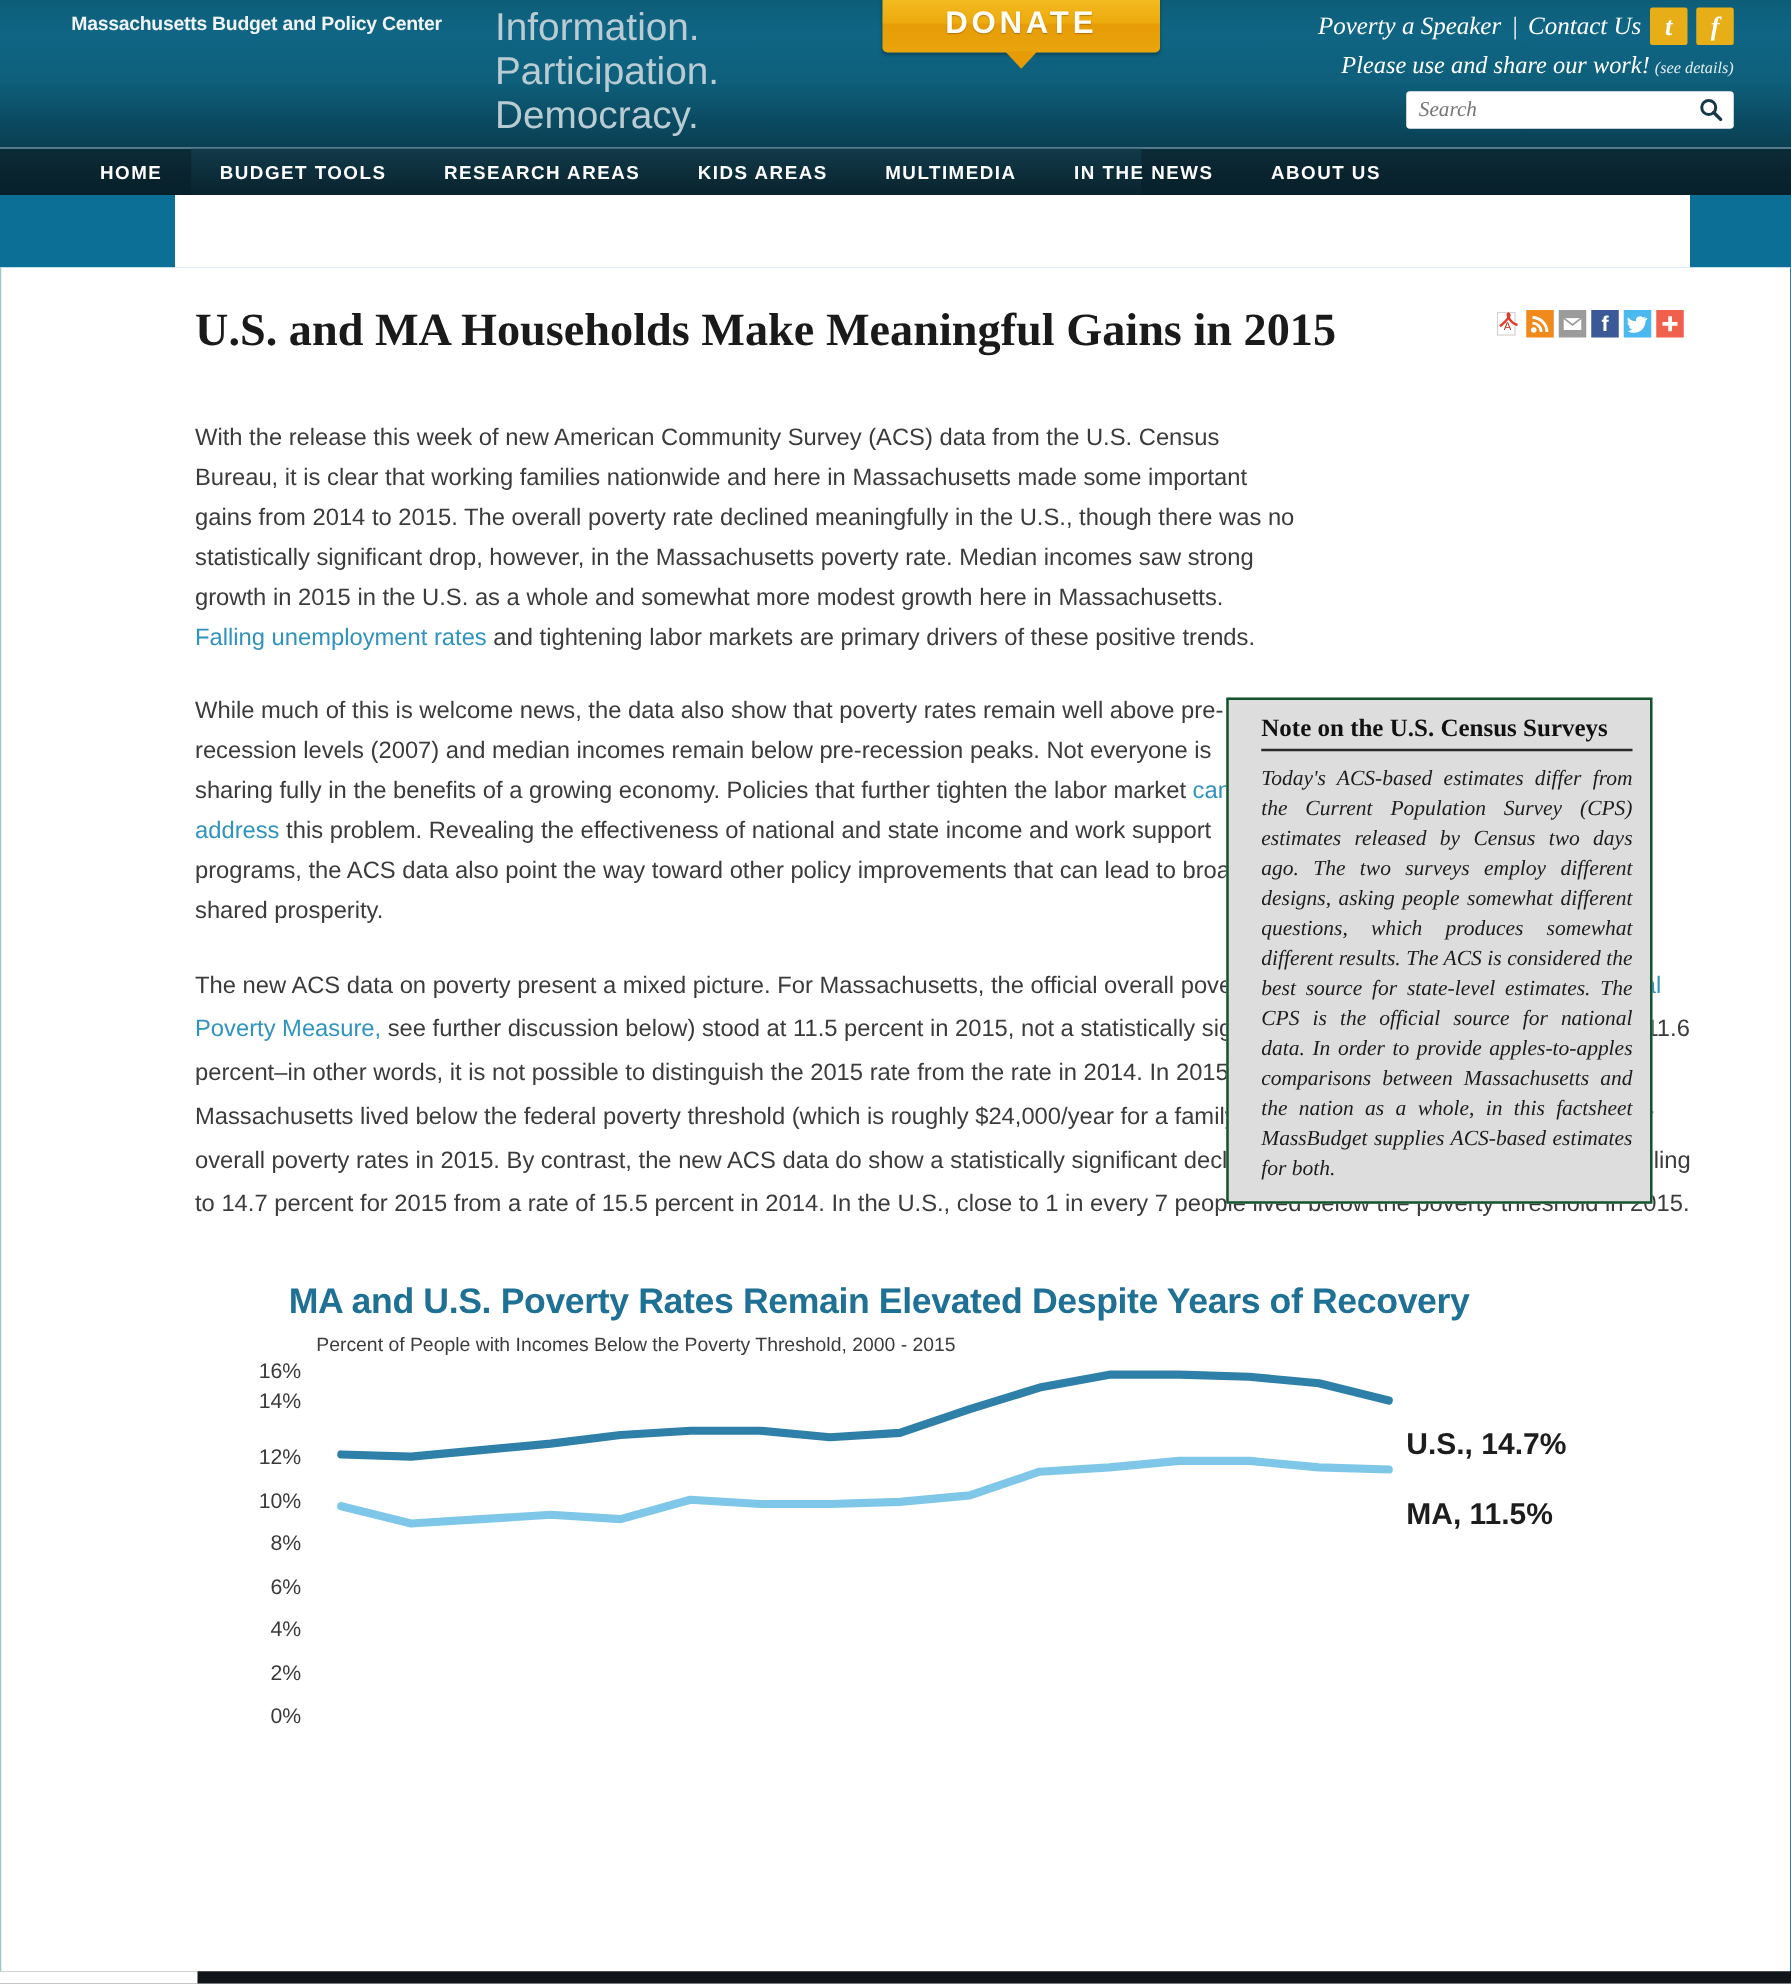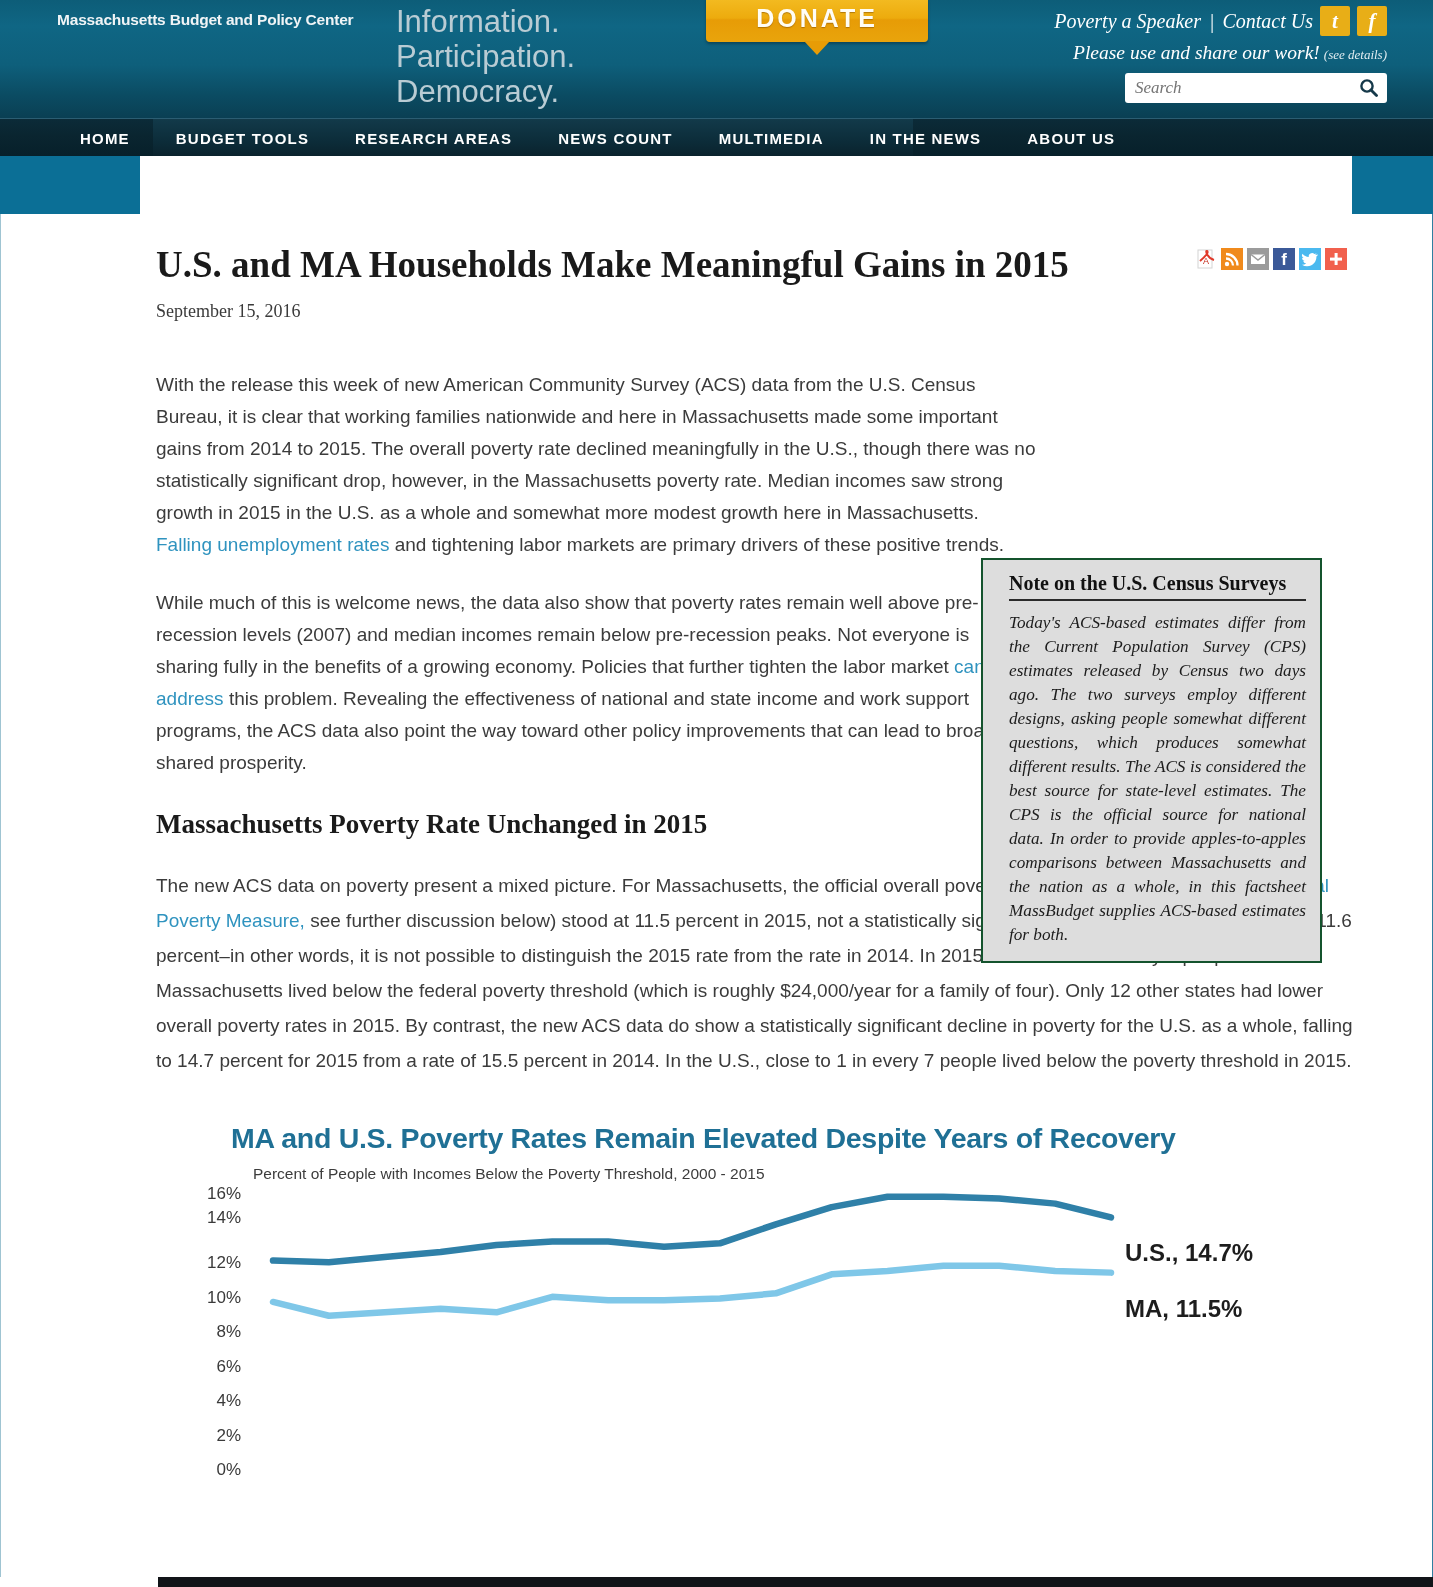--- a/index.html
+++ b/index.html
@@ -361,21 +361,21 @@
     </div>
   </div>
 </div>
 
 <div class="nav">
   <div class="nav-hl"></div>
   <div class="nav-items" id="nav-items">
       <div class="nav-item">HOME</div>
       <div class="nav-item">BUDGET TOOLS</div>
       <div class="nav-item">RESEARCH AREAS</div>
-      <div class="nav-item">NEWS COUNT</div>
+      <div class="nav-item">KIDS AREAS</div>
       <div class="nav-item">MULTIMEDIA</div>
       <div class="nav-item">IN THE NEWS</div>
       <div class="nav-item">ABOUT US</div>
     </div>
 </div>
 
 <div class="teal-strip">
   <div class="card-top"></div>
 </div>
 
@@ -416,33 +416,31 @@
       <svg width="20" height="20" viewBox="0 0 20 20">
           <rect x="8.6" y="4" width="3" height="12" fill="#fff"></rect>
           <rect x="4" y="8.6" width="12" height="3" fill="#fff"></rect>
         </svg>
     </span>
   </div>
 
   <div class="article">
 
     <h1 class="art-title">U.S. and MA Households Make Meaningful Gains in 2015</h1>
-    <div class="art-date">September 15, 2016</div>
 
     <div class="body-col">
       <p><span>With the release this week of new American Community Survey (ACS) data from the U.S. Census Bureau, it is clear that working families nationwide and here in Massachusetts made some important gains from 2014 to 2015. The overall poverty rate declined meaningfully in the U.S., though there was no statistically significant drop, however, in the Massachusetts poverty rate. Median incomes saw strong growth in 2015 in the U.S. as a whole and somewhat more modest growth here in Massachusetts. </span><span class="lnk">Falling unemployment rates</span><span> and tightening labor markets are primary drivers of these positive trends.</span></p>
       <p><span>While much of this is welcome news, the data also show that poverty rates remain well above pre-recession levels (2007) and median incomes remain below pre-recession peaks. Not everyone is sharing fully in the benefits of a growing economy. Policies that further tighten the labor market </span><span class="lnk">can help address</span><span> this problem. Revealing the effectiveness of national and state income and work support programs, the ACS data also point the way toward other policy improvements that can lead to broadly shared prosperity.</span></p>
     </div>
 
     <div class="note-box">
       <div class="note-title">Note on the U.S. Census Surveys</div>
       <div class="note-body">Today's ACS-based estimates differ from the Current Population Survey (CPS) estimates released by Census two days ago. The two surveys employ different designs, asking people somewhat different questions, which produces somewhat different results. The ACS is considered the best source for state-level estimates. The CPS is the official source for national data. In order to provide apples-to-apples comparisons between Massachusetts and the nation as a whole, in this factsheet MassBudget supplies ACS-based estimates for both.</div>
     </div>
 
-    <h2 class="sec-head">Massachusetts Poverty Rate Unchanged in 2015</h2>
 
     <div class="wide-col">
       <p><span>The new ACS data on poverty present a mixed picture. For Massachusetts, the official overall poverty rate (as opposed to the </span><span class="lnk">Supplemental Poverty Measure,</span><span> see further discussion below) stood at 11.5 percent in 2015, not a statistically significant decrease from the 2014 rate of 11.6 percent–in other words, it is not possible to distinguish the 2015 rate from the rate in 2014.  In 2015 more than 1 in every 9 people in Massachusetts lived below the federal poverty threshold (which is roughly $24,000/year for a family of four). Only 12 other states had lower overall poverty rates in 2015. By contrast, the new ACS data do show a statistically significant decline in poverty for the U.S. as a whole, falling to 14.7 percent for 2015 from a rate of 15.5 percent in 2014. In the U.S., close to 1 in every 7 people lived below the poverty threshold in 2015.</span></p>
     </div>
 
     <div class="chart-area">
       <div class="chart-title">MA and U.S. Poverty Rates Remain Elevated Despite Years of Recovery</div>
       <div class="chart-sub">Percent of People with Incomes Below the Poverty Threshold, 2000 - 2015</div>
       <div class="plot" id="plot">
           <div class="ytick" style="top: -5px;">16%</div>

